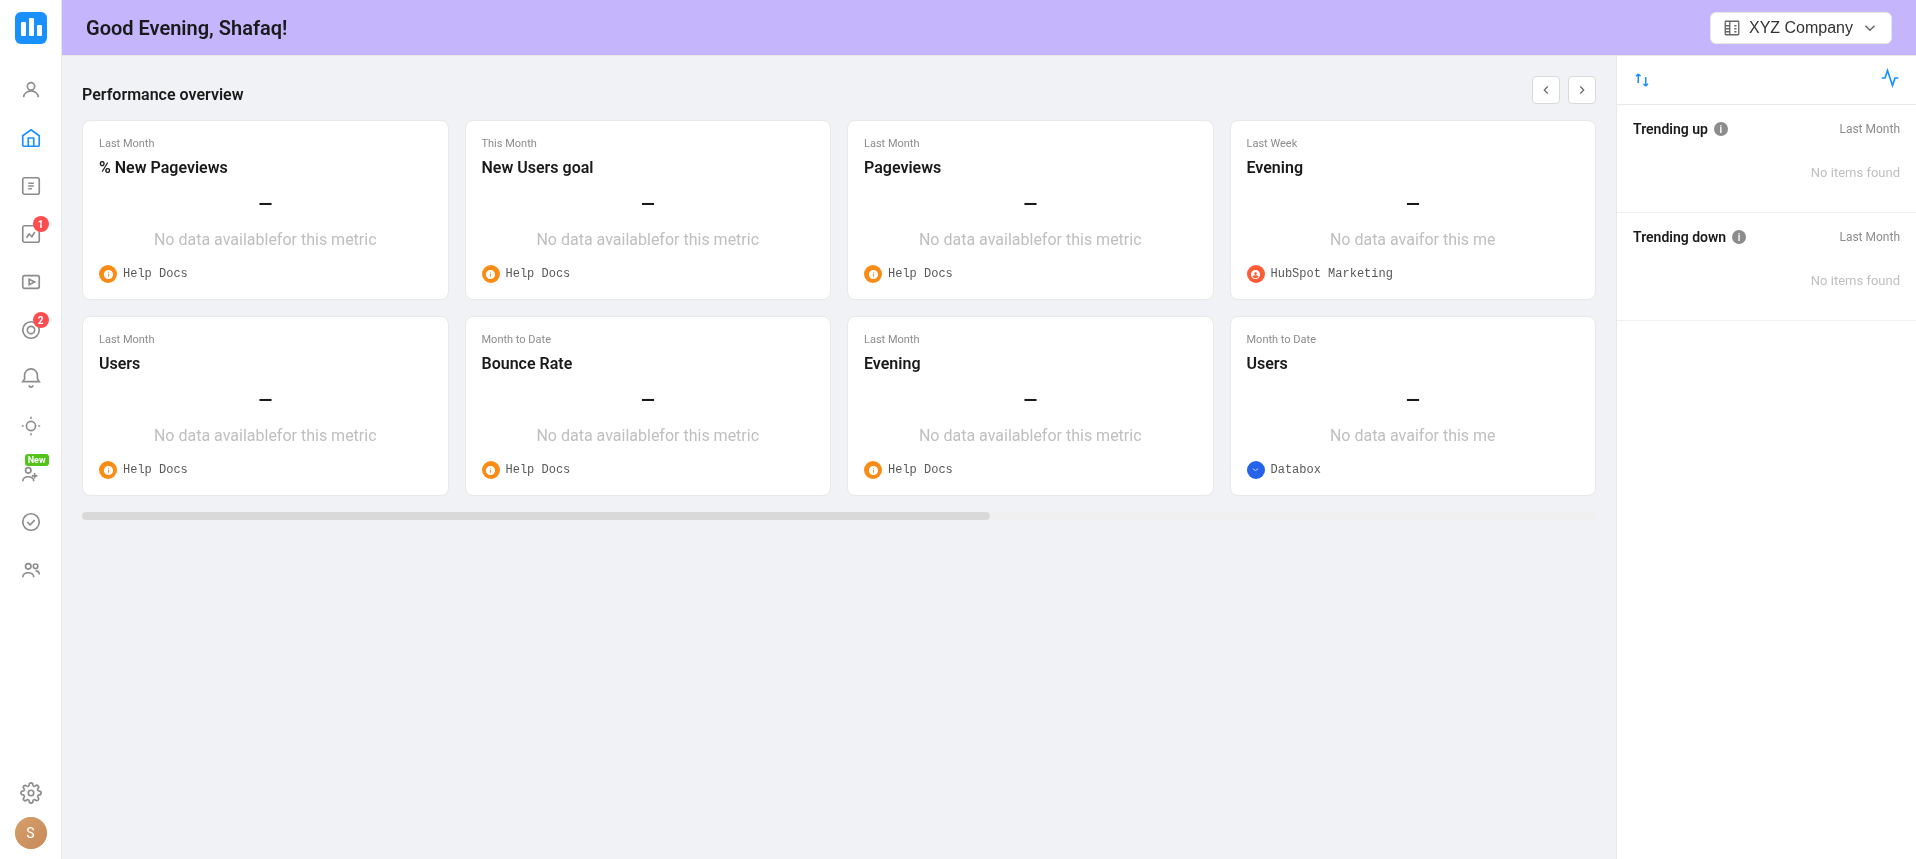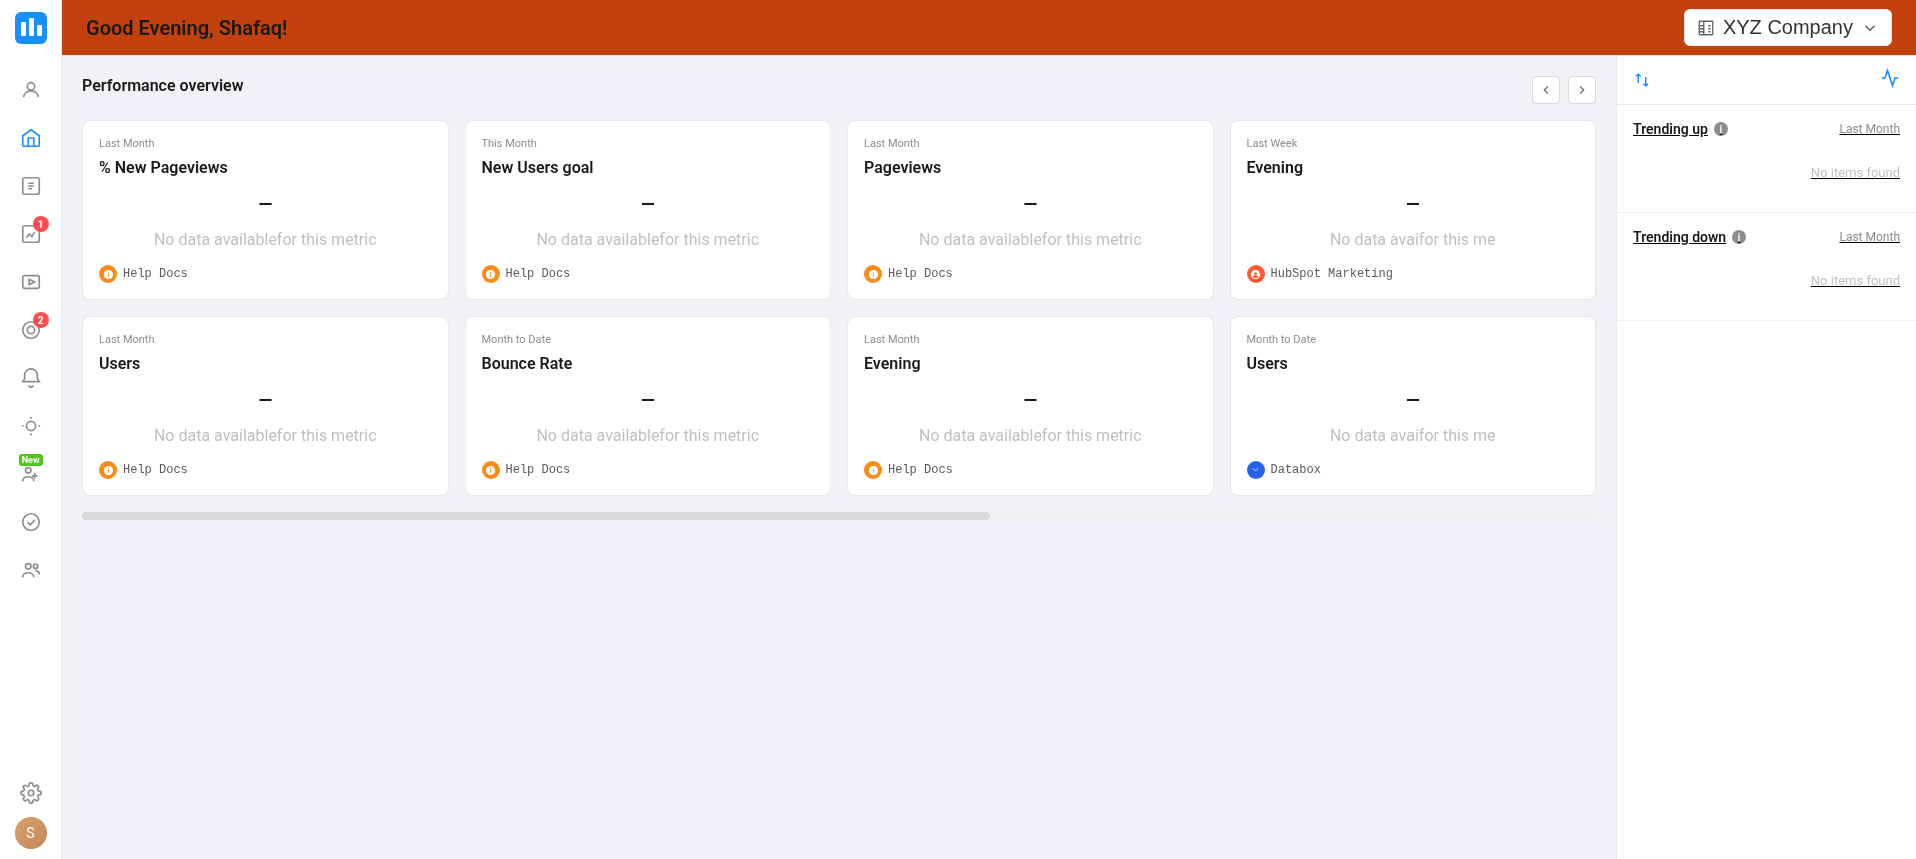--- a/index.html
+++ b/index.html
@@ -72,21 +72,21 @@
       width: 16px;
       height: 16px;
       display: flex;
       align-items: center;
       justify-content: center;
     }
 
     .badge-new {
       position: absolute;
       top: 2px;
-      right: 10px;
+      right: 4px;
       background: #52c41a;
       color: white;
       font-size: 9px;
       font-weight: bold;
       border-radius: 3px;
       padding: 1px 3px;
     }
 
     .sidebar-avatar {
       width: 32px;
@@ -107,21 +107,21 @@
     
     .main-wrapper {
       flex: 1;
       display: flex;
       flex-direction: column;
       overflow: hidden;
     }
 
     .top-bar {
       height: 56px;
-      background: #c2410c;
+      background: #c4b5fd;
       display: flex;
       align-items: center;
       justify-content: space-between;
       padding: 0 24px;
       border-bottom: 1px solid #e8e8e8;
       flex-shrink: 0;
     }
 
     .greeting {
       font-size: 20px;
@@ -131,21 +131,21 @@
 
     .company-selector {
       display: flex;
       align-items: center;
       gap: 8px;
       border: 1px solid #e8e8e8;
       border-radius: 6px;
       padding: 6px 12px;
       cursor: pointer;
       background: #fff;
-      font-size: 20px;
+      font-size: 16px;
       color: #333;
     }
 
     .company-selector svg {
       width: 18px;
       height: 18px;
       color: #666;
     }
 
     .content-area {
@@ -157,21 +157,21 @@
     
     .dashboard-main {
       flex: 1;
       padding: 20px;
       overflow-y: auto;
       overflow-x: auto;
     }
 
     .section-header {
       display: flex;
-      align-items: flex-start;
+      align-items: flex-end;
       justify-content: space-between;
       margin-bottom: 16px;
     }
 
     .section-title {
       font-size: 16px;
       font-weight: 600;
       color: #1a1a1a;
     }
 
@@ -283,21 +283,20 @@
     }
 
     
     .right-panel {
       width: 300px;
       background: #fff;
       border-left: 1px solid #e8e8e8;
       display: flex;
       flex-direction: column;
       flex-shrink: 0;
-      text-decoration: underline;
     }
 
     .right-panel-header {
       display: flex;
       align-items: center;
       justify-content: space-between;
       padding: 12px 16px;
       border-bottom: 1px solid #e8e8e8;
     }
 

